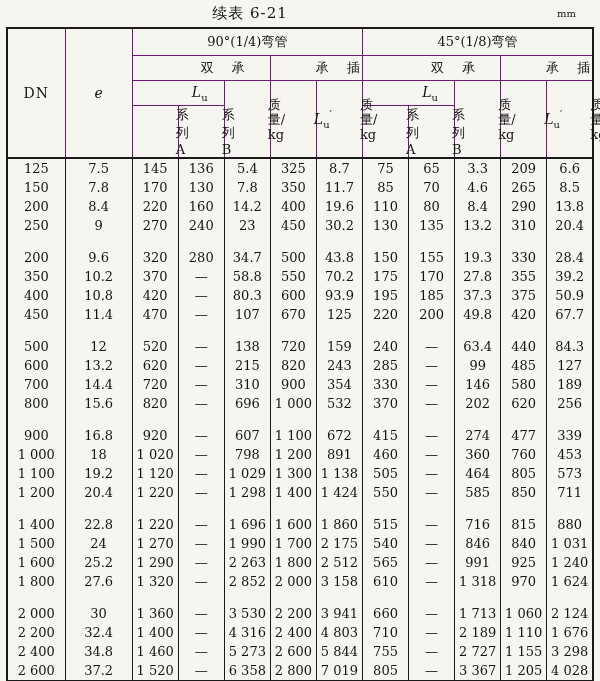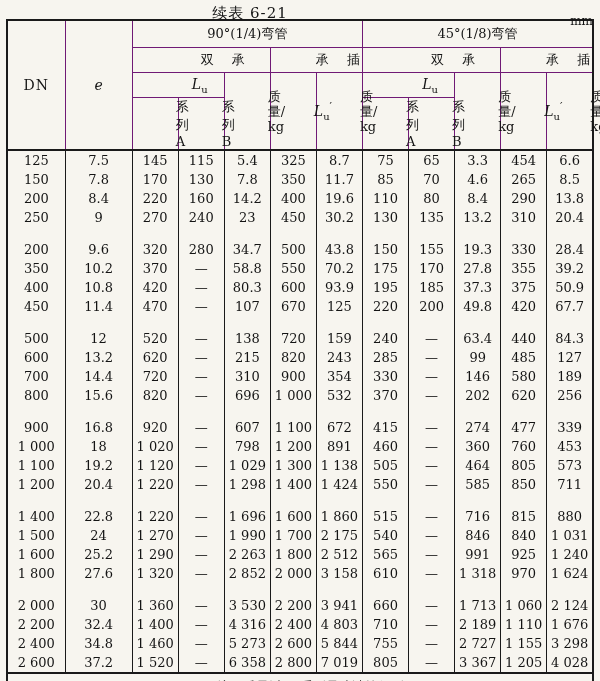--- a/index.html
+++ b/index.html
@@ -9,33 +9,32 @@
   }
   .page {
     position:relative;
     width:600px; height:681px;
     background:#f7f5ef;
     color:#141414;
     overflow:hidden;
   }
   .title-bar {
     position:relative;
-    height:19px;
+    height:27px;
     line-height:27px;
   }
   .table-title {
     position:absolute; left:0; width:500px;
     text-align:center;
     font-size:15px;
     letter-spacing:1px;
   }
   .unit-label {
-    position:absolute; right:7px; top:0;
-    font-size:12px;
-    margin-top:8px;
+    position:absolute; right:24px; top:0;
+    font-size:10px;
   }
   table.spec {
     width:588px;
     margin-left:6px;
     border-collapse:collapse;
     table-layout:fixed;
     border:2px solid #1a1a1a;
   }
   col.c-dn { width:58px; }
   col.c-e  { width:67px; }
@@ -152,28 +151,28 @@
         <th>系列 B</th>
         <th>系列 A</th>
         <th>系列 B</th>
       </tr>
     </thead>
     <tbody>
         <tr>
           <td>125</td>
           <td>7.5</td>
           <td>145</td>
-          <td>115</td>
+          <td>136</td>
           <td>5.4</td>
           <td>325</td>
           <td>8.7</td>
           <td>75</td>
           <td>65</td>
           <td>3.3</td>
-          <td>454</td>
+          <td>209</td>
           <td>6.6</td>
         </tr>
         <tr>
           <td>150</td>
           <td>7.8</td>
           <td>170</td>
           <td>130</td>
           <td>7.8</td>
           <td>350</td>
           <td>11.7</td>

